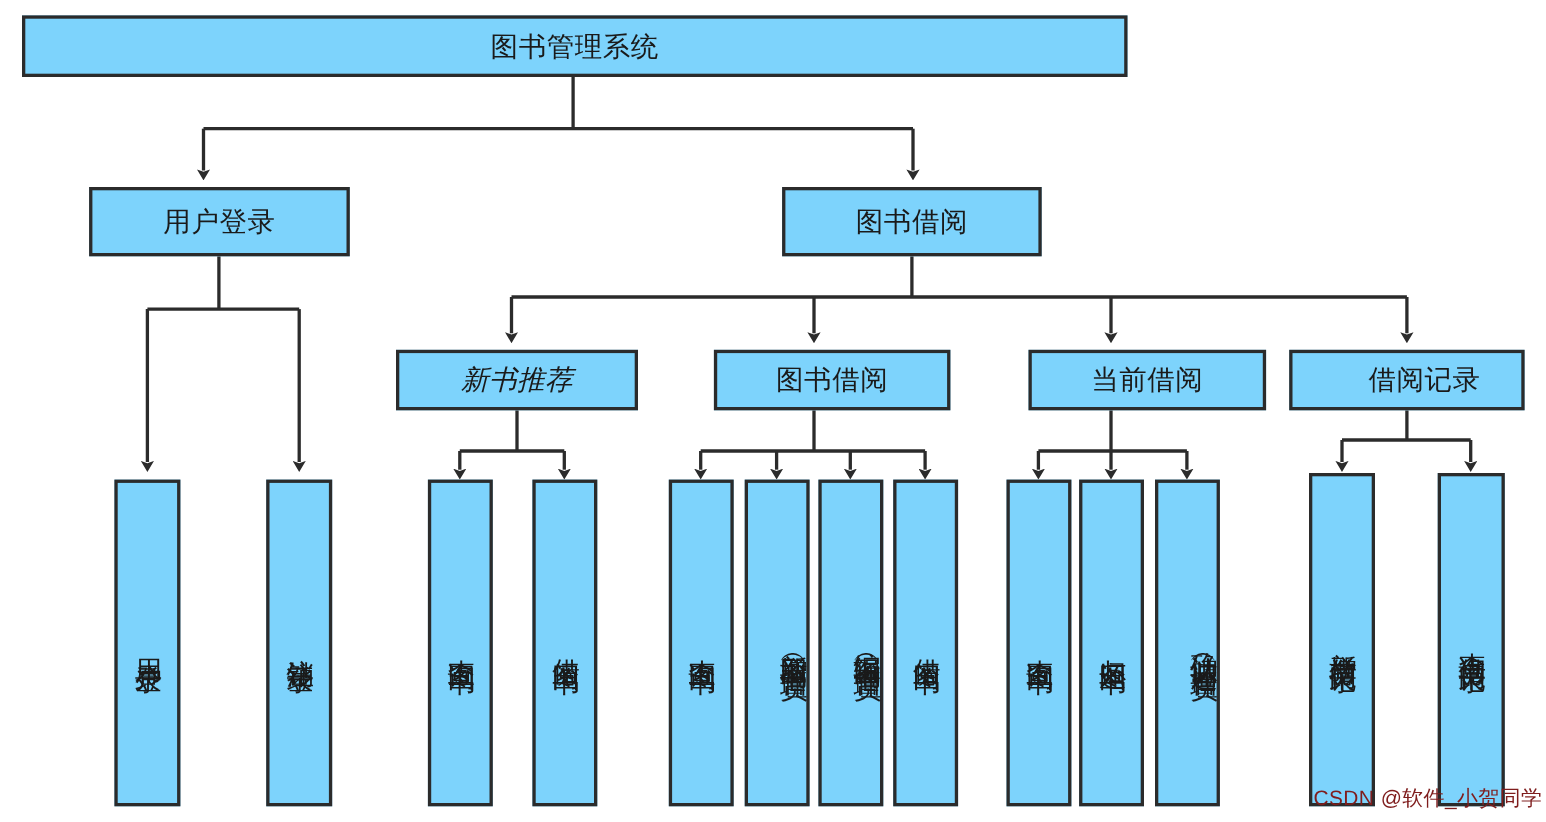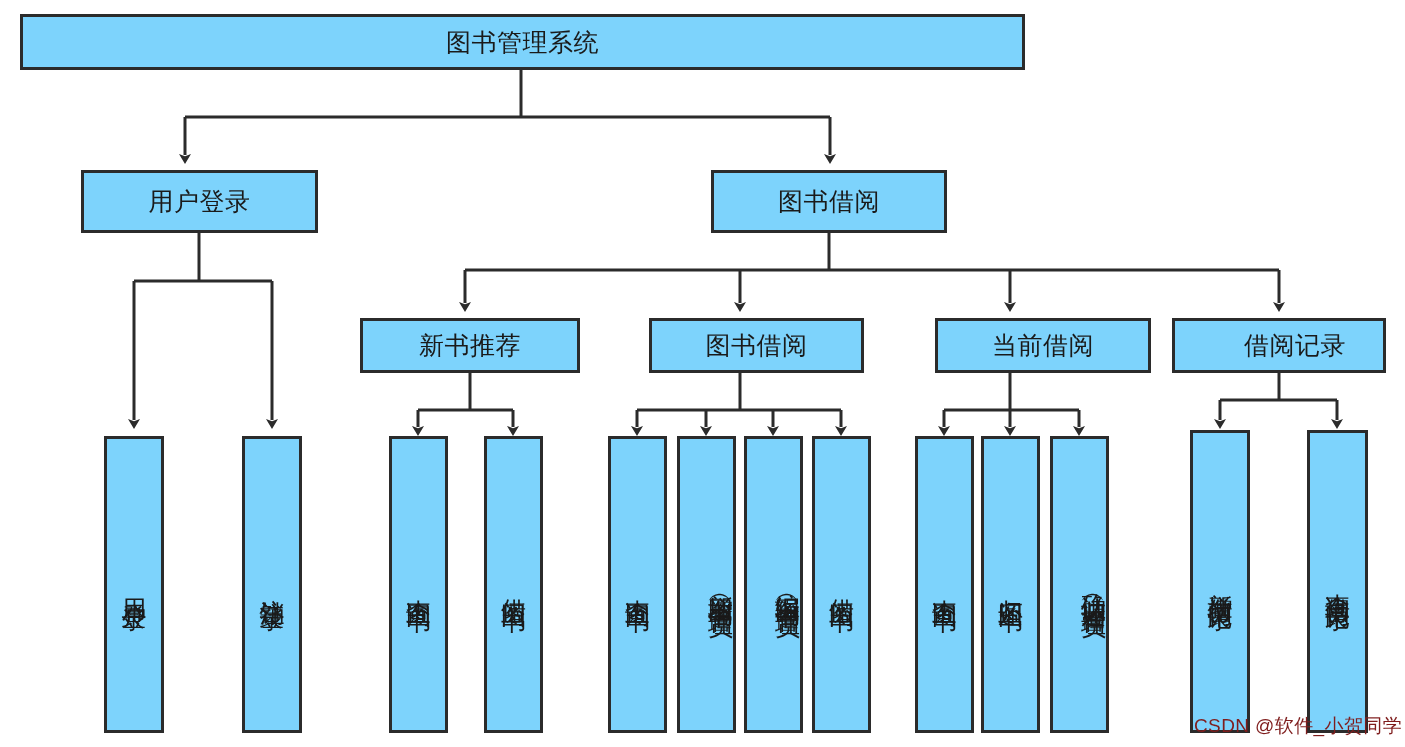--- a/index.html
+++ b/index.html
@@ -122,21 +122,21 @@
     <span>图书管理系统</span>
   </div>
 
   <div class="node horiz" style="left:81px; top:170px; width:237px; height:63px;">
     <span>用户登录</span>
   </div>
   <div class="node horiz" style="left:711px; top:170px; width:236px; height:63px;">
     <span>图书借阅</span>
   </div>
 
-  <div class="node horiz" style="left:360px; top:318px; width:220px; height:55px;">
+  <div class="node horiz" style="left:360px; top:318px; width:220px; height:55px;font-style:italic;">
     <span>新书推荐</span>
   </div>
   <div class="node horiz" style="left:633px; top:318px; width:215px; height:55px;margin-left:16px;">
     <span>图书借阅</span>
   </div>
   <div class="node horiz" style="left:935px; top:318px; width:216px; height:55px;justify-content:center;">
     <span>当前借阅</span>
   </div>
   <div class="node horiz" style="left:1172px; top:318px; width:214px; height:55px;padding-left:32px;">
     <span>借阅记录</span>

